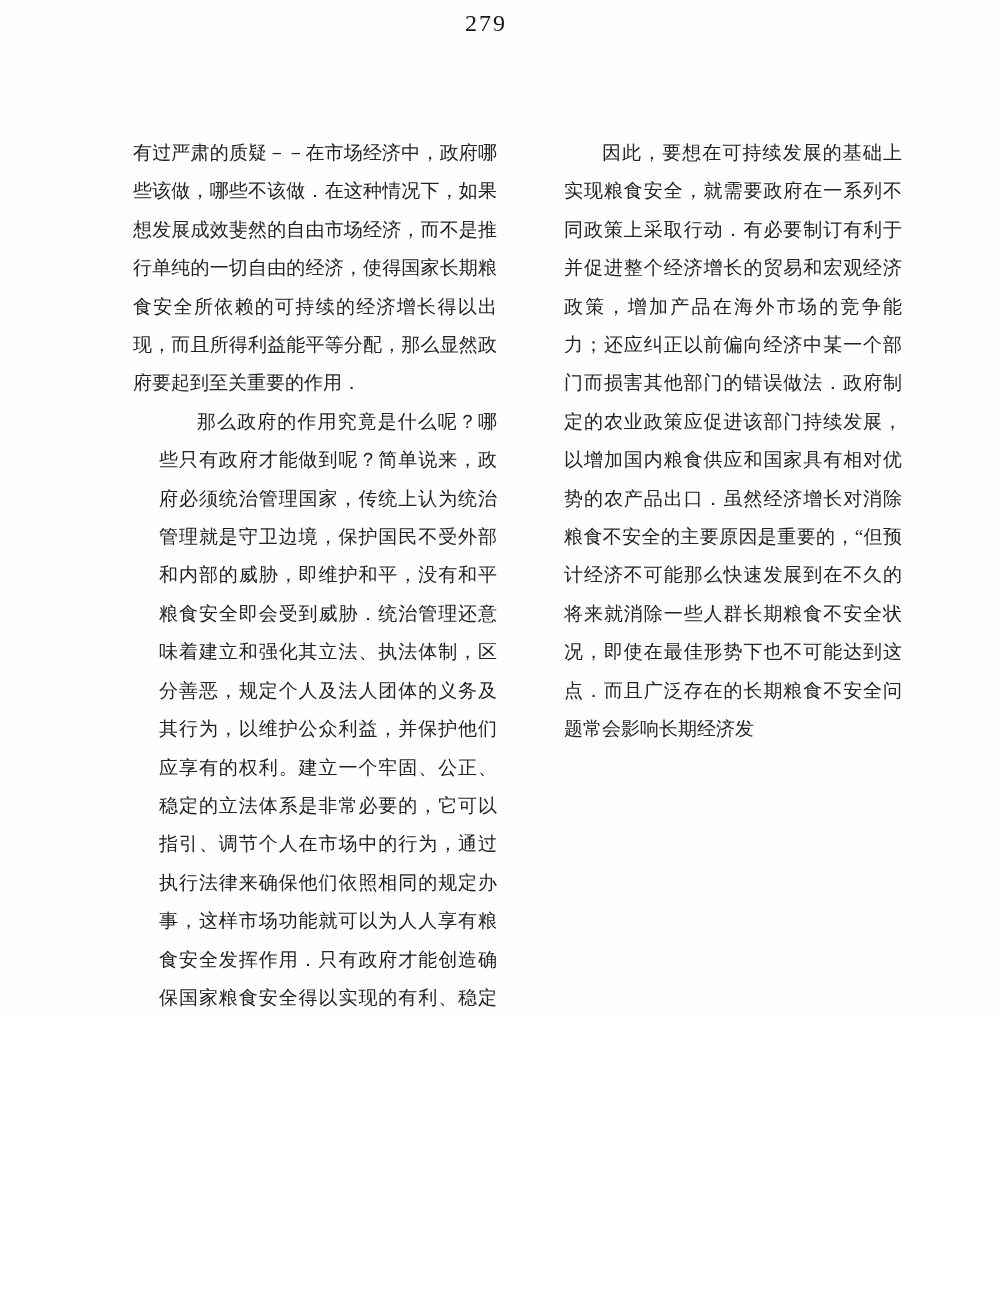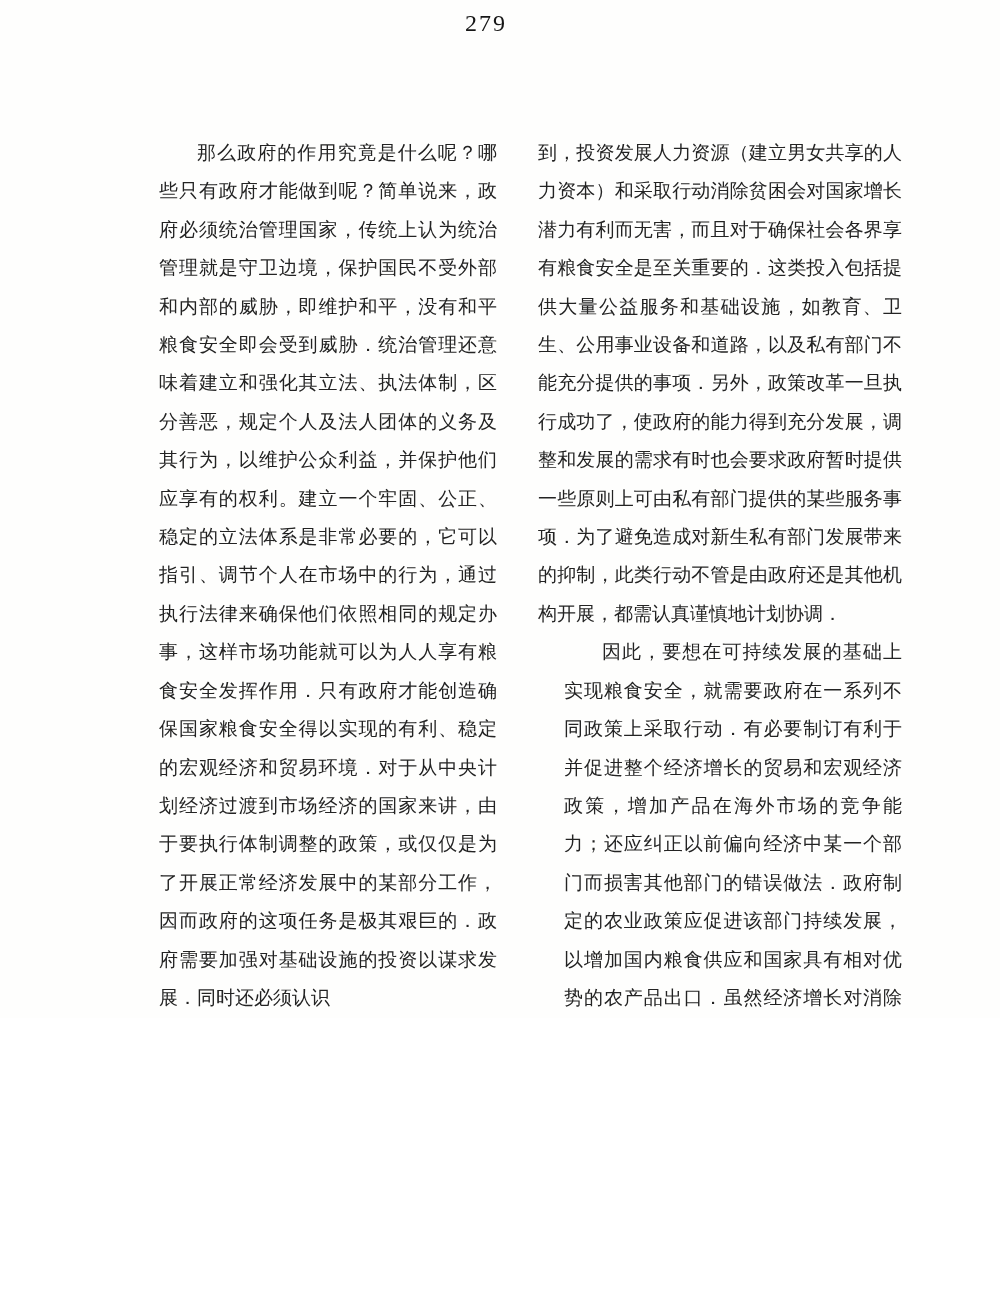--- a/index.html
+++ b/index.html
@@ -53,23 +53,23 @@
 </head>
 <body>
 
 <div class="page">
 
   <div class="page-number">279</div>
 
   <div class="columns">
 
     <div class="col">
+      <p>有过严肃的质疑－－在市场经济中，政府哪些该做，哪些不该做．在这种情况下，如果想发展成效斐然的自由市场经济，而不是推行单纯的一切自由的经济，使得国家长期粮食安全所依赖的可持续的经济增长得以出现，而且所得利益能平等分配，那么显然政府要起到至关重要的作用．</p>
       <p class="indent">那么政府的作用究竟是什么呢？哪些只有政府才能做到呢？简单说来，政府必须统治管理国家，传统上认为统治管理就是守卫边境，保护国民不受外部和内部的威胁，即维护和平，没有和平粮食安全即会受到威胁．统治管理还意味着建立和强化其立法、执法体制，区分善恶，规定个人及法人团体的义务及其行为，以维护公众利益，并保护他们应享有的权利。建立一个牢固、公正、稳定的立法体系是非常必要的，它可以指引、调节个人在市场中的行为，通过执行法律来确保他们依照相同的规定办事，这样市场功能就可以为人人享有粮食安全发挥作用．只有政府才能创造确保国家粮食安全得以实现的有利、稳定的宏观经济和贸易环境．对于从中央计划经济过渡到市场经济的国家来讲，由于要执行体制调整的政策，或仅仅是为了开展正常经济发展中的某部分工作，因而政府的这项任务是极其艰巨的．政府需要加强对基础设施的投资以谋求发展．同时还必须认识</p>
     </div>
 
     <div class="col">
-      <p>到，投资发展人力资源（建立男女共享的人力资本）和采取行动消除贫困会对国家增长潜力有利而无害，而且对于确保社会各界享有粮食安全是至关重要的．这类投入包括提供大量公益服务和基础设施，如教育、卫生、公用事业设备和道路，以及私有部门不能充分提供的事项．另外，政策改革一旦执行成功了，使政府的能力得到充分发展，调整和发展的需求有时也会要求政府暂时提供一些原则上可由私有部门提供的某些服务事项．为了避免造成对新生私有部门发展带来的抑制，此类行动不管是由政府还是其他机构开展，都需认真谨慎地计划协调．</p>
       <p class="indent">因此，要想在可持续发展的基础上实现粮食安全，就需要政府在一系列不同政策上采取行动．有必要制订有利于并促进整个经济增长的贸易和宏观经济政策，增加产品在海外市场的竞争能力；还应纠正以前偏向经济中某一个部门而损害其他部门的错误做法．政府制定的农业政策应促进该部门持续发展，以增加国内粮食供应和国家具有相对优势的农产品出口．虽然经济增长对消除粮食不安全的主要原因是重要的，“但预计经济不可能那么快速发展到在不久的将来就消除一些人群长期粮食不安全状况，即使在最佳形势下也不可能达到这点．而且广泛存在的长期粮食不安全问题常会影响长期经济发</p>
     </div>
 
   </div>
 
 </div>
 
 </body></html>

